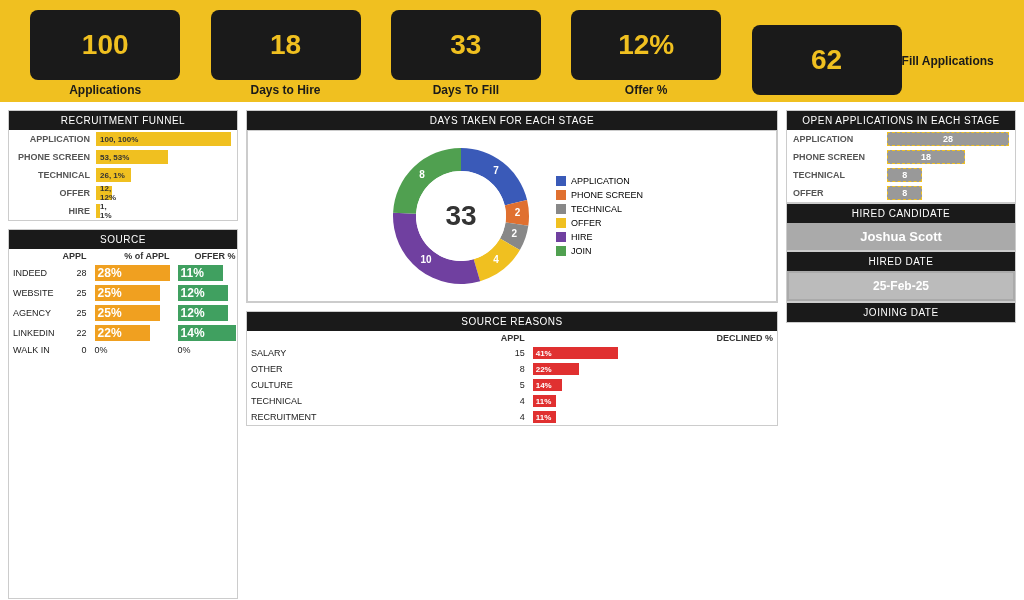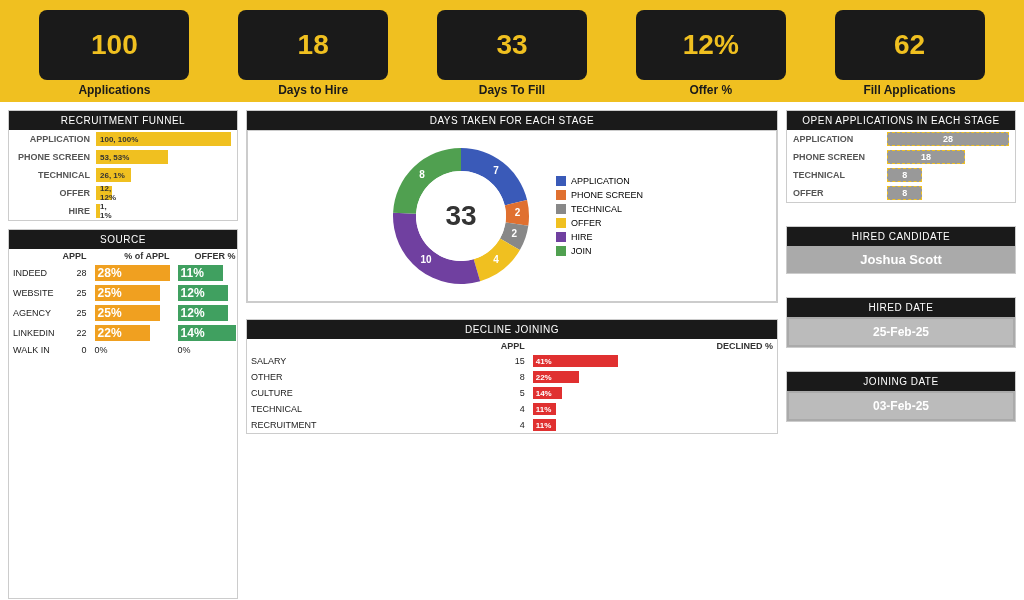--- a/index.html
+++ b/index.html
@@ -59,30 +59,30 @@
       display: flex;
       flex-direction: column;
       gap: 8px;
     }
 
     
     .mid-col {
       flex: 1;
       display: flex;
       flex-direction: column;
-      gap: 16px;
+      gap: 8px;
     }
 
     
     .right-col {
       width: 230px;
       flex-shrink: 0;
       display: flex;
       flex-direction: column;
-      gap: 23px;
+      gap: 0;
     }
 
     
     .section-header {
       background: #1a1a1a;
       color: white;
       font-weight: normal;
       font-size: 10px;
       padding: 4px 8px;
       text-align: center;
@@ -305,21 +305,21 @@
         <div class="kpi-value">33</div>
       </div>
       <div class="kpi-label">Days To Fill</div>
     </div>
     <div style="display: flex; flex-direction: column; align-items: center;">
       <div class="kpi-card">
         <div class="kpi-value">12%</div>
       </div>
       <div class="kpi-label">Offer %</div>
     </div>
-    <div style="display: flex; flex-direction: column; align-items: center;">
+    <div style="display: flex; align-items: center; margin-top: 12px;">
       <div class="kpi-card">
         <div class="kpi-value">62</div>
       </div>
       <div class="kpi-label">Fill Applications</div>
     </div>
   </div>
 
 <div class="main-content">
 
   <div class="left-col">
@@ -474,21 +474,21 @@
             </div>
             <div class="legend-item">
               <div class="legend-dot" style="background: rgb(80, 160, 80);"></div>
               <span>JOIN</span>
             </div>
           </div>
       </div>
     </div>
 
     <div class="decline-section">
-      <div class="section-header">DECLINE JOINING</div>
+      <div class="section-header">SOURCE REASONS</div>
       <div id="decline-table-wrap">
           <table class="decline-table">
             <thead>
               <tr>
                 <th></th>
                 <th>APPL</th>
                 <th>DECLINED %</th>
               </tr>
             </thead>
             <tbody>
@@ -571,18 +571,17 @@
       <div class="hired-value">Joshua Scott</div>
     </div>
 
     <div class="hired-section">
       <div class="section-header">HIRED DATE</div>
       <div class="hired-value date-field">25-Feb-25</div>
     </div>
 
     <div class="hired-section">
       <div class="section-header">JOINING DATE</div>
-      <div class="hired-value date-field">03-Feb-25</div>
     </div>
 
   </div>
 
 </div>
 
 </body></html>

